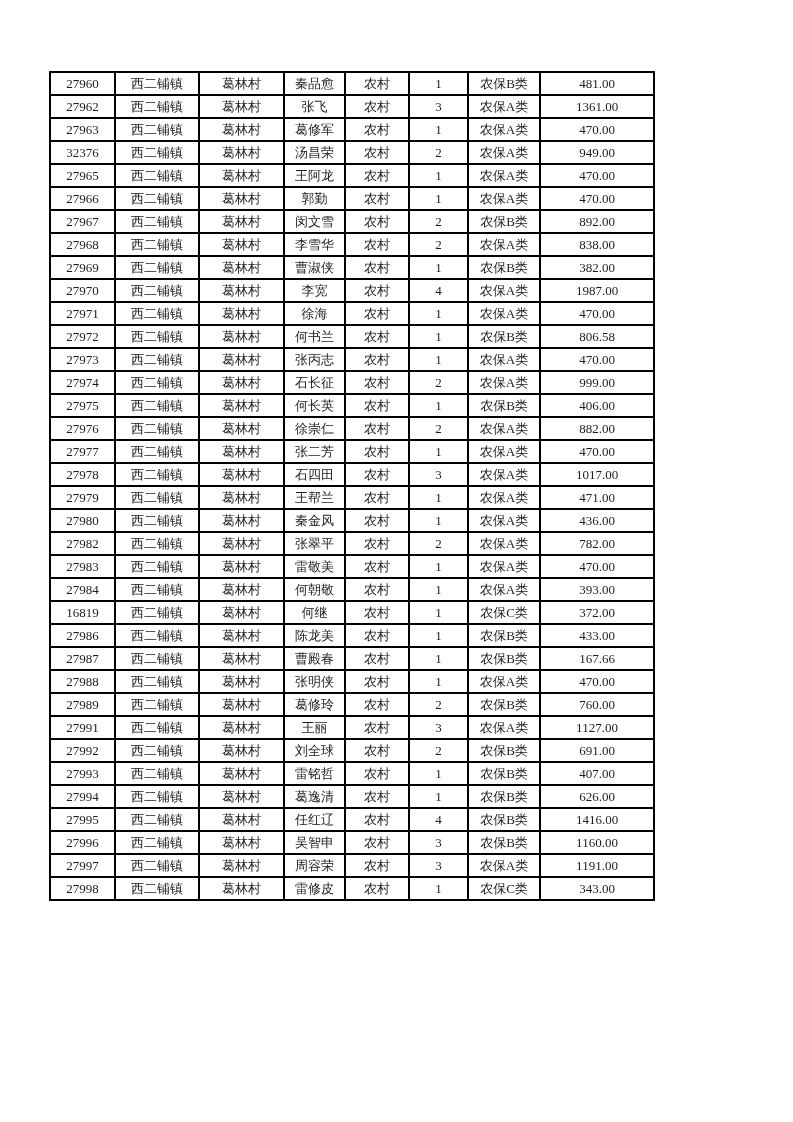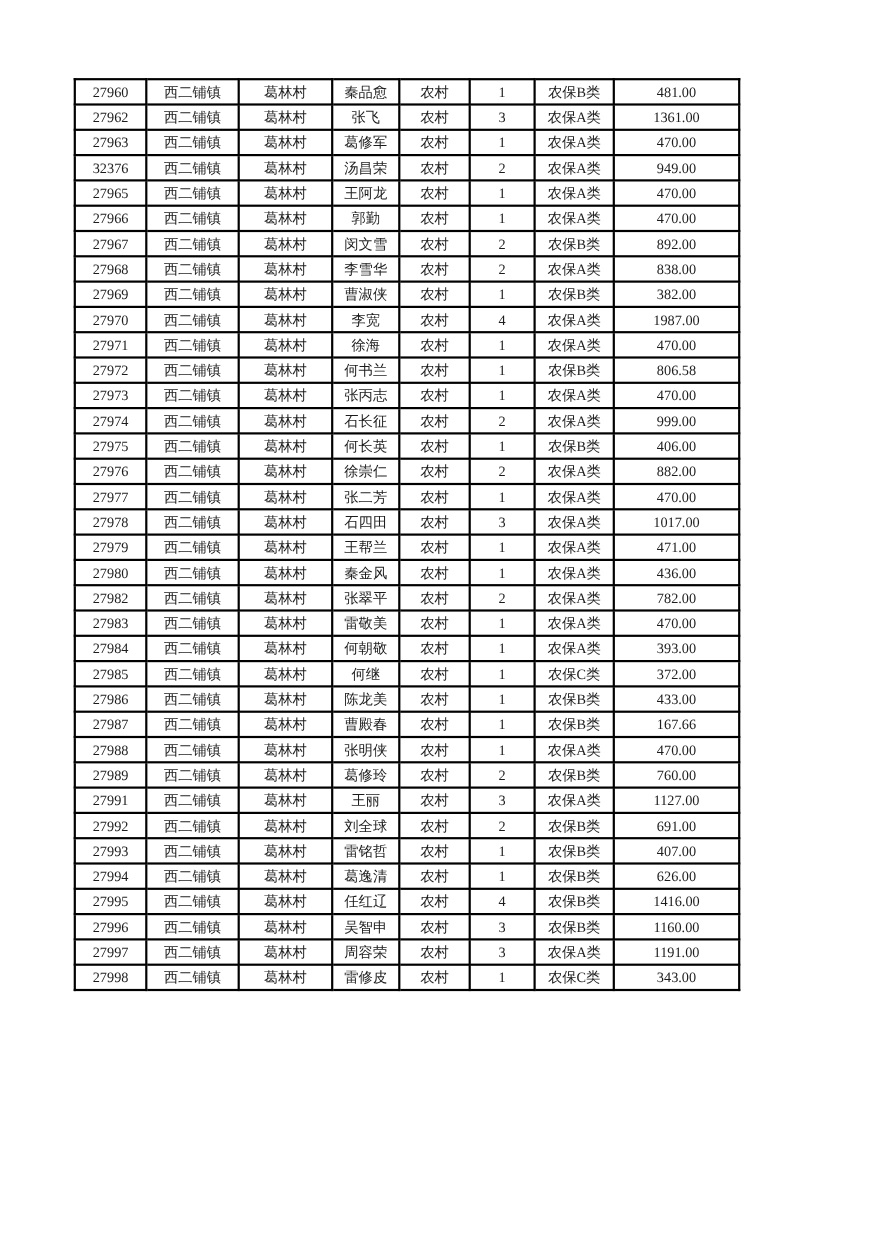--- a/index.html
+++ b/index.html
@@ -14,21 +14,21 @@
     font-family: "Liberation Serif", "DejaVu Serif", serif;
     color: #1c1c1c;
   }
   .doc-page {
     position: absolute;
     inset: 0;
     background: #ffffff;
   }
   table.records {
     position: absolute;
-    left: 67px;
+    left: 49px;
     top: 71px;
     border-collapse: collapse;
     table-layout: fixed;
     width: 606px;
   }
   table.records td {
     border: 2px solid #000000;
     height: 21px;
     padding: 0 2px;
     text-align: center;
@@ -280,21 +280,21 @@
           <td>27984</td>
           <td>西二铺镇</td>
           <td>葛林村</td>
           <td>何朝敬</td>
           <td>农村</td>
           <td>1</td>
           <td>农保A类</td>
           <td>393.00</td>
         </tr>
         <tr>
-          <td>27985</td>
+          <td>16819</td>
           <td>西二铺镇</td>
           <td>葛林村</td>
           <td>何继</td>
           <td>农村</td>
           <td>1</td>
           <td>农保C类</td>
           <td>372.00</td>
         </tr>
         <tr>
           <td>27986</td>

